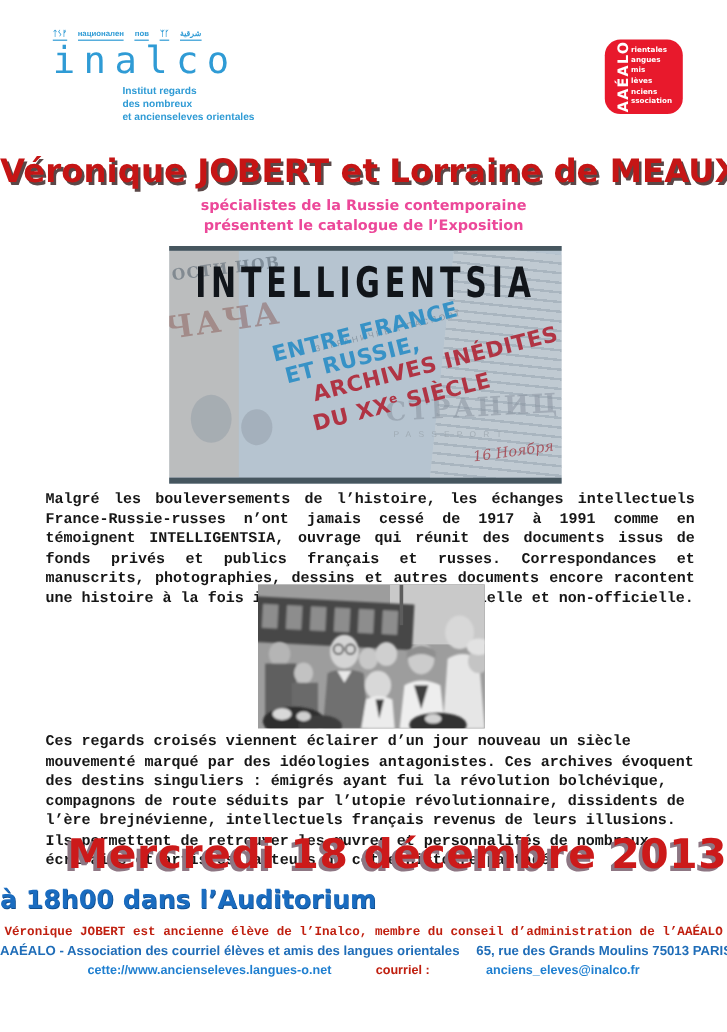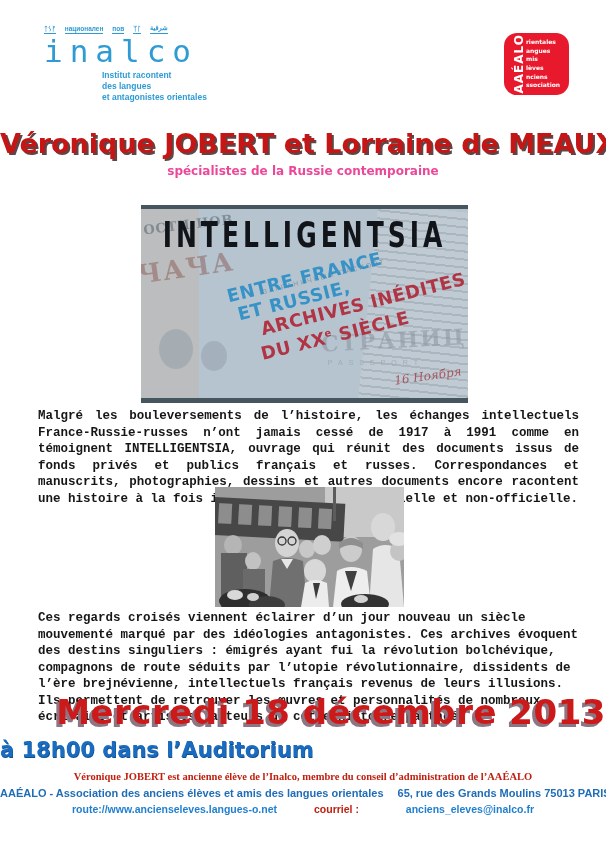--- a/index.html
+++ b/index.html
@@ -91,21 +91,21 @@
     text-shadow:-3px 3px 0 #8d7683;white-space:nowrap;letter-spacing:0.5px;
   }
   .event-time{
     position:absolute;left:0;top:738px;width:100%;text-align:left;
     font-family:"DejaVu Sans",sans-serif;font-weight:bold;font-size:21px;
     text-shadow:0.6px 0.6px 0 #114e8d;white-space:nowrap;
   }
   
   .foot1{
     position:absolute;left:0;top:771px;width:100%;text-align:center;
-    font-family:Liberation Serif, serif;font-weight:bold;font-size:10.5px;
+    font-family:Liberation Mono, monospace;font-weight:bold;font-size:10.5px;
     color:#c02010;white-space:nowrap;
   }
   .foot2{
     position:absolute;left:0;top:787px;width:100%;text-align:center;
     font-family:"Liberation Sans",sans-serif;font-weight:bold;font-size:11px;
     color:#1f6db8;white-space:nowrap;
   }
   .foot2 .addr{margin-left:14px;}
   .foot3{
     position:absolute;left:0;top:803px;width:100%;text-align:center;
@@ -124,41 +124,42 @@
   <div class="inalco">
     <div class="scripts">
       <span>ᛏᛊᚠ</span>
       <span>национален</span>
       <span>пов</span>
       <span>ᛉᚴ</span>
       <span>شرقية</span>
     </div>
     <div class="wordmark">inalco</div>
     <div class="tagline">
-      <div>Institut racontent</div>
-      <div>des langues</div>
-      <div>et antagonistes orientales</div>
+      <div>Institut regards</div>
+      <div>des nombreux</div>
+      <div>et ancienseleves orientales</div>
     </div>
   </div>
 
   <div class="aaealo" style="background:#e8192c;">
     <div class="vert">AAÉALO</div>
     <div class="frags">
       <div>rientales</div>
       <div>angues</div>
       <div>mis</div>
       <div>lèves</div>
       <div>nciens</div>
       <div>ssociation</div>
     </div>
   </div>
 
   <div class="main-title" style="color:#c51515;">Véronique JOBERT et Lorraine de MEAUX</div>
   <div class="subtitle">
     <div>spécialistes de la Russie contemporaine</div>
+    <div>présentent le catalogue de l’Exposition</div>
   </div>
 
   <div class="poster">
     <div class="decor d-strip"></div>
     <div class="decor d-paper"></div>
     <div class="decor d-masthead">ОСТИ НОВ</div>
     <div class="decor d-big">ЧАЧА</div>
     <div class="decor d-passport">ЗАГРАНИЧНЫЙ ПАСПОРТ</div>
     <div class="decor d-face d-face1"></div>
     <div class="decor d-face d-face2"></div>
@@ -230,21 +231,21 @@
     </svg>
   </div>
 
   <div class="para para2">Ces regards croisés viennent éclairer d’un jour nouveau un siècle mouvementé marqué par des idéologies antagonistes. Ces archives évoquent des destins singuliers : émigrés ayant fui la révolution bolchévique, compagnons de route séduits par l’utopie révolutionnaire, dissidents de l’ère brejnévienne, intellectuels français revenus de leurs illusions. Ils permettent de retrouver les œuvres et personnalités de nombreux écrivains et artistes, acteurs de cette histoire partagée</div>
 
   <div class="event-date" style="color:#cc1a1a;">Mercredi 18 décembre 2013</div>
   <div class="event-time" style="color:#1a6cc0;">à 18h00 dans l’Auditorium</div>
 
   <div class="foot1">Véronique JOBERT est ancienne élève de l’Inalco, membre du conseil d’administration de l’AAÉALO</div>
   <div class="foot2">
-    <span>AAÉALO - Association des anciens élèves et amis des langues orientales</span><span class="addr">65, rue des Grands Moulins 75013 PARIS</span>
+    <span>AAÉALO - Association des courriel élèves et amis des langues orientales</span><span class="addr">65, rue des Grands Moulins 75013 PARIS</span>
   </div>
   <div class="foot3">
-    <a href="#" class="url">route://www.ancienseleves.langues-o.net</a>
+    <a href="#" class="url">cette://www.ancienseleves.langues-o.net</a>
     <span class="courriel">courriel :</span>
     <a href="#" class="email">anciens_eleves@inalco.fr</a>
   </div>
 
 </div>
 
 </body></html>

